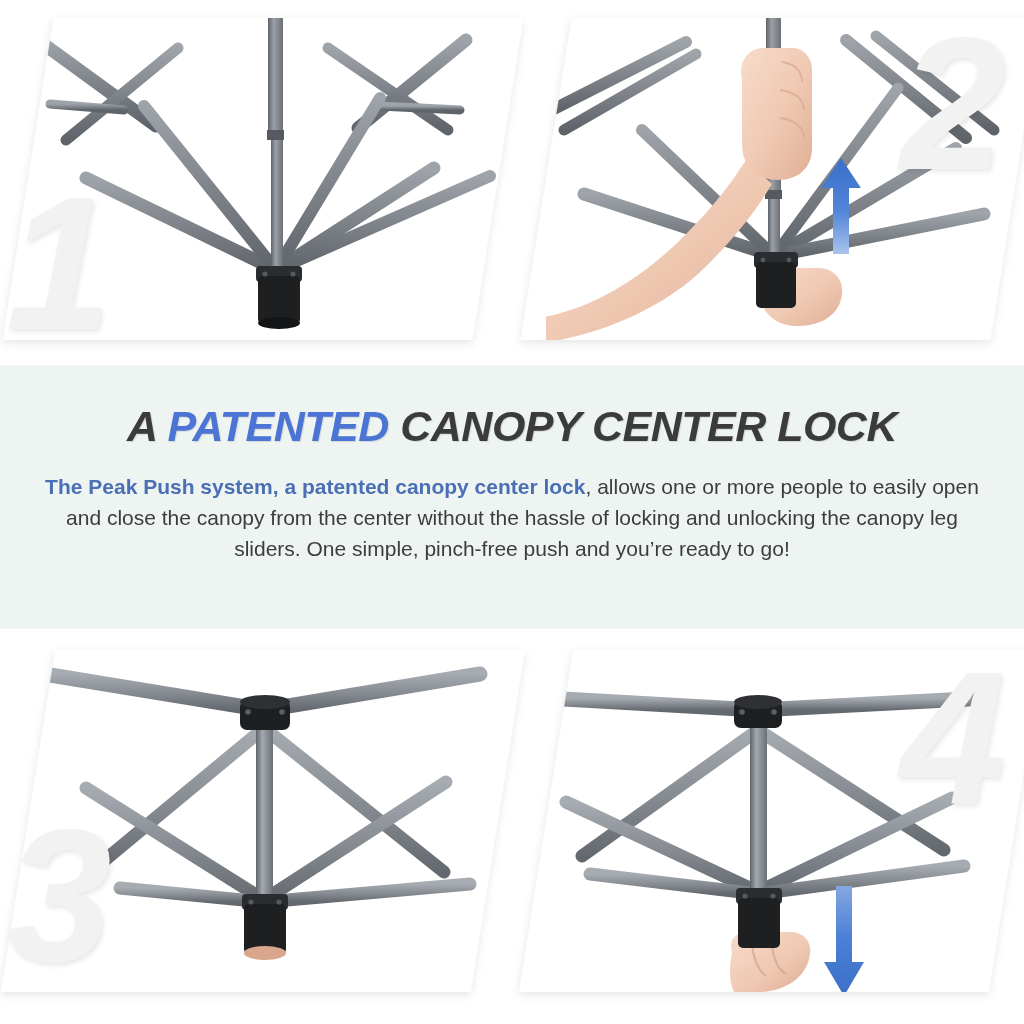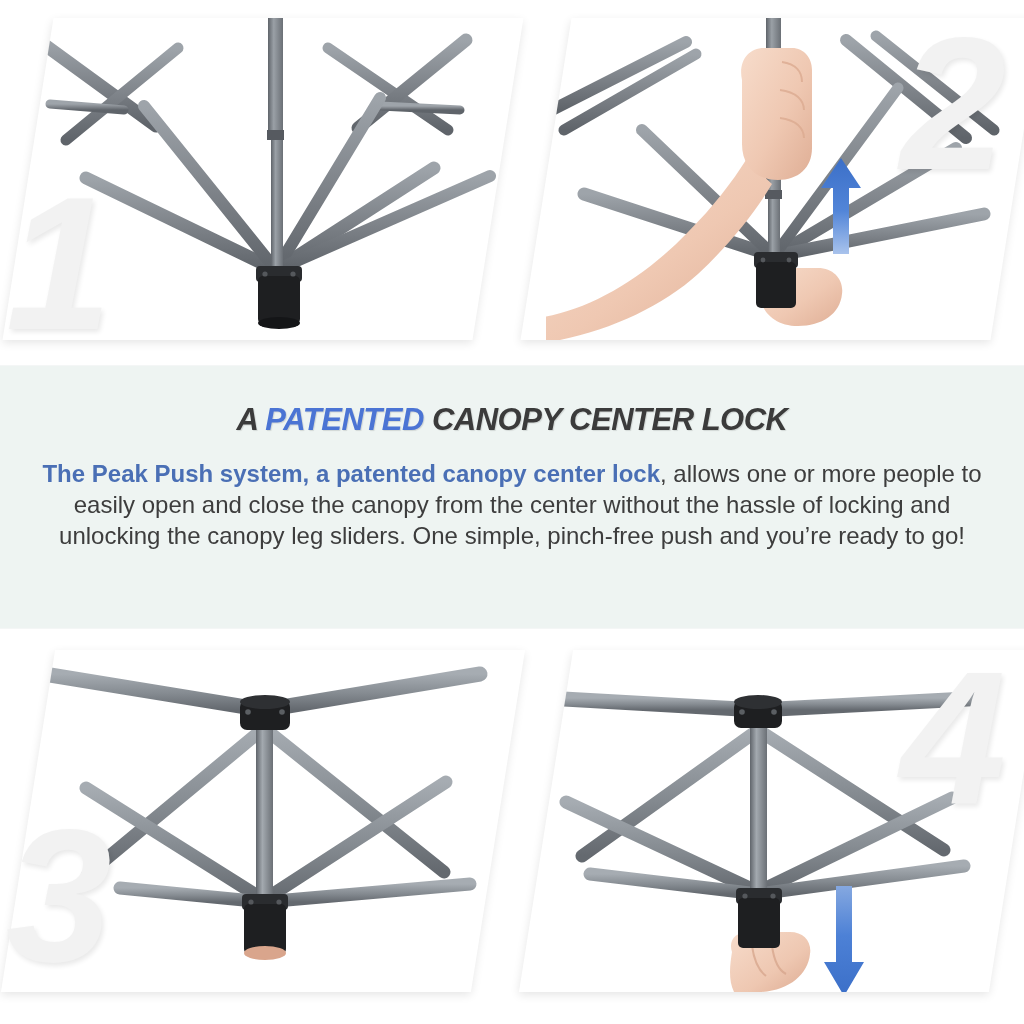--- a/index.html
+++ b/index.html
@@ -68,33 +68,33 @@
     width: 1024px; height: 262px;
     background: #eef4f2;
     z-index: 5;
   }
   .title {
     margin-top: 36px;
     text-align: center;
     font-family: "Liberation Sans", sans-serif;
     font-weight: bold;
     font-style: italic;
-    font-size: 31px;
+    font-size: 43px;
     letter-spacing: -0.5px;
     color: #3b3b3b;
     text-shadow: 1px 1px 1px rgba(0,0,0,0.12);
     white-space: nowrap;
   }
   .title .hl { color: #4b74d4; }
   .body-copy {
     margin: 20px auto 0;
     width: 952px;
     text-align: center;
     font-family: "Liberation Sans", sans-serif;
-    font-size: 24px;
+    font-size: 21px;
     line-height: 31px;
     color: #3d3d3d;
   }
   .body-copy .lead { color: #4a6fb5; font-weight: bold; }
 
   
   .hairline { position: absolute; left: 0; width: 1024px; height: 1px; background: #f4f6f6; z-index: 6; }
 </style>
 </head>
 <body>

